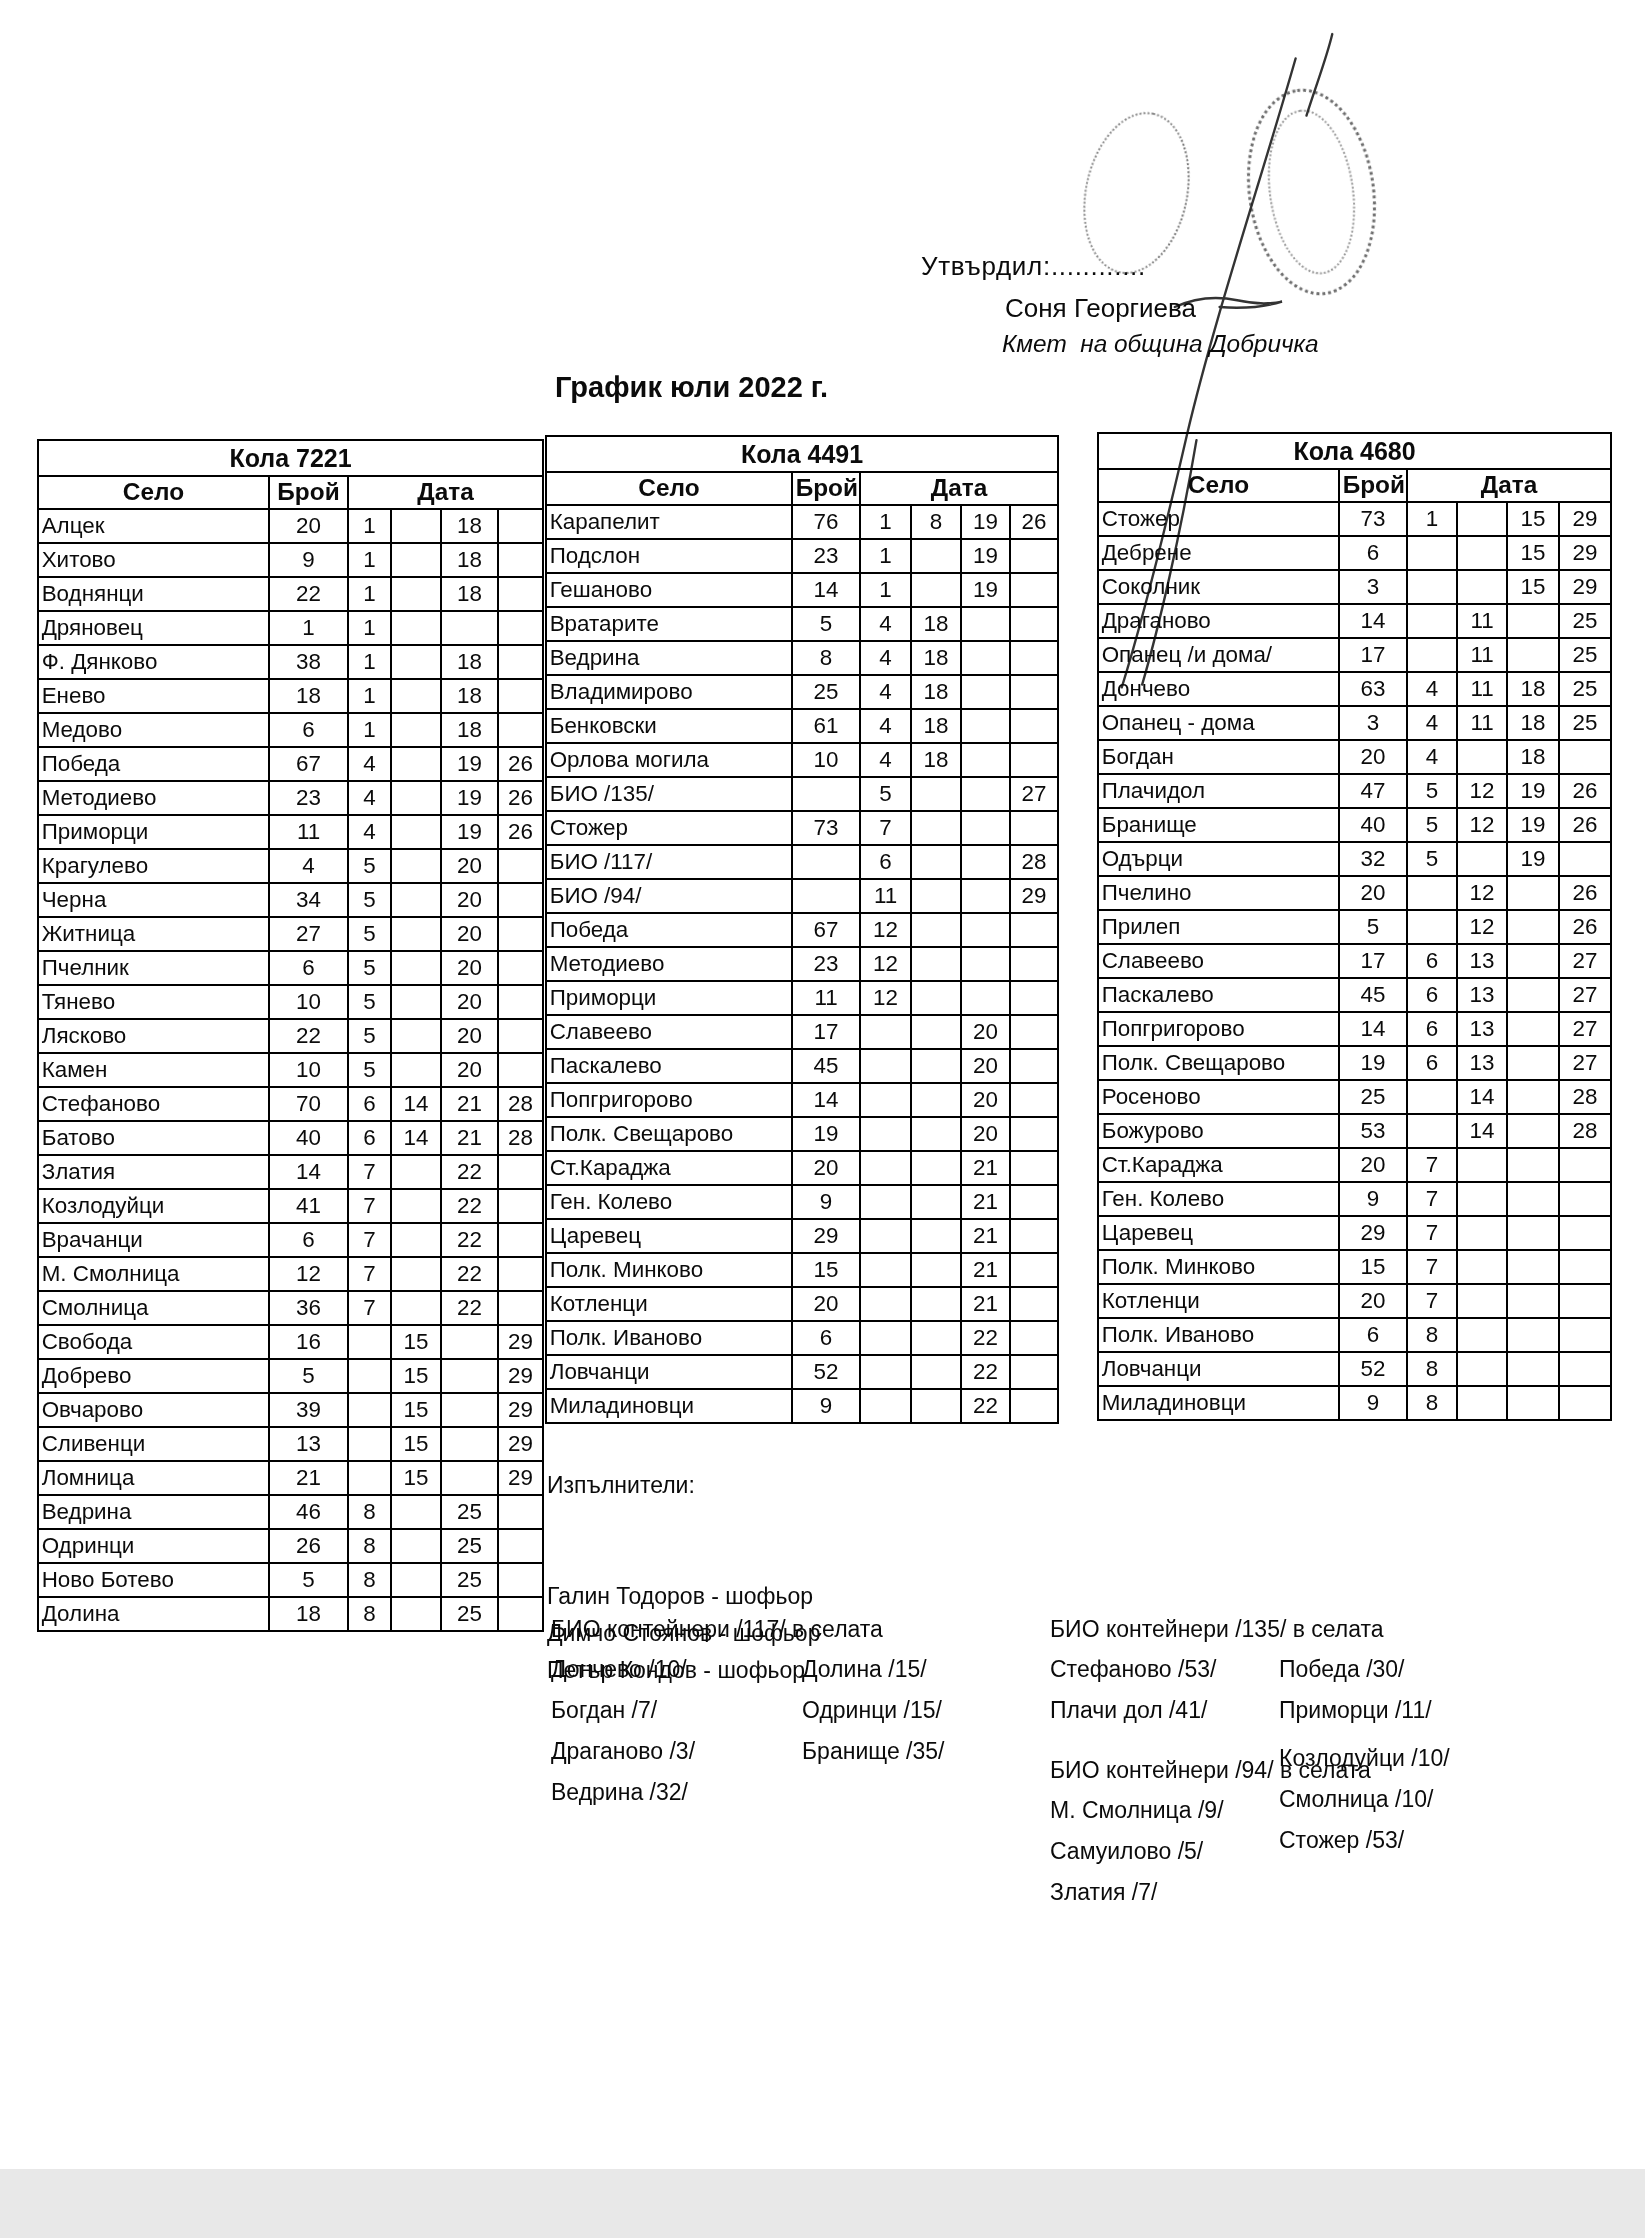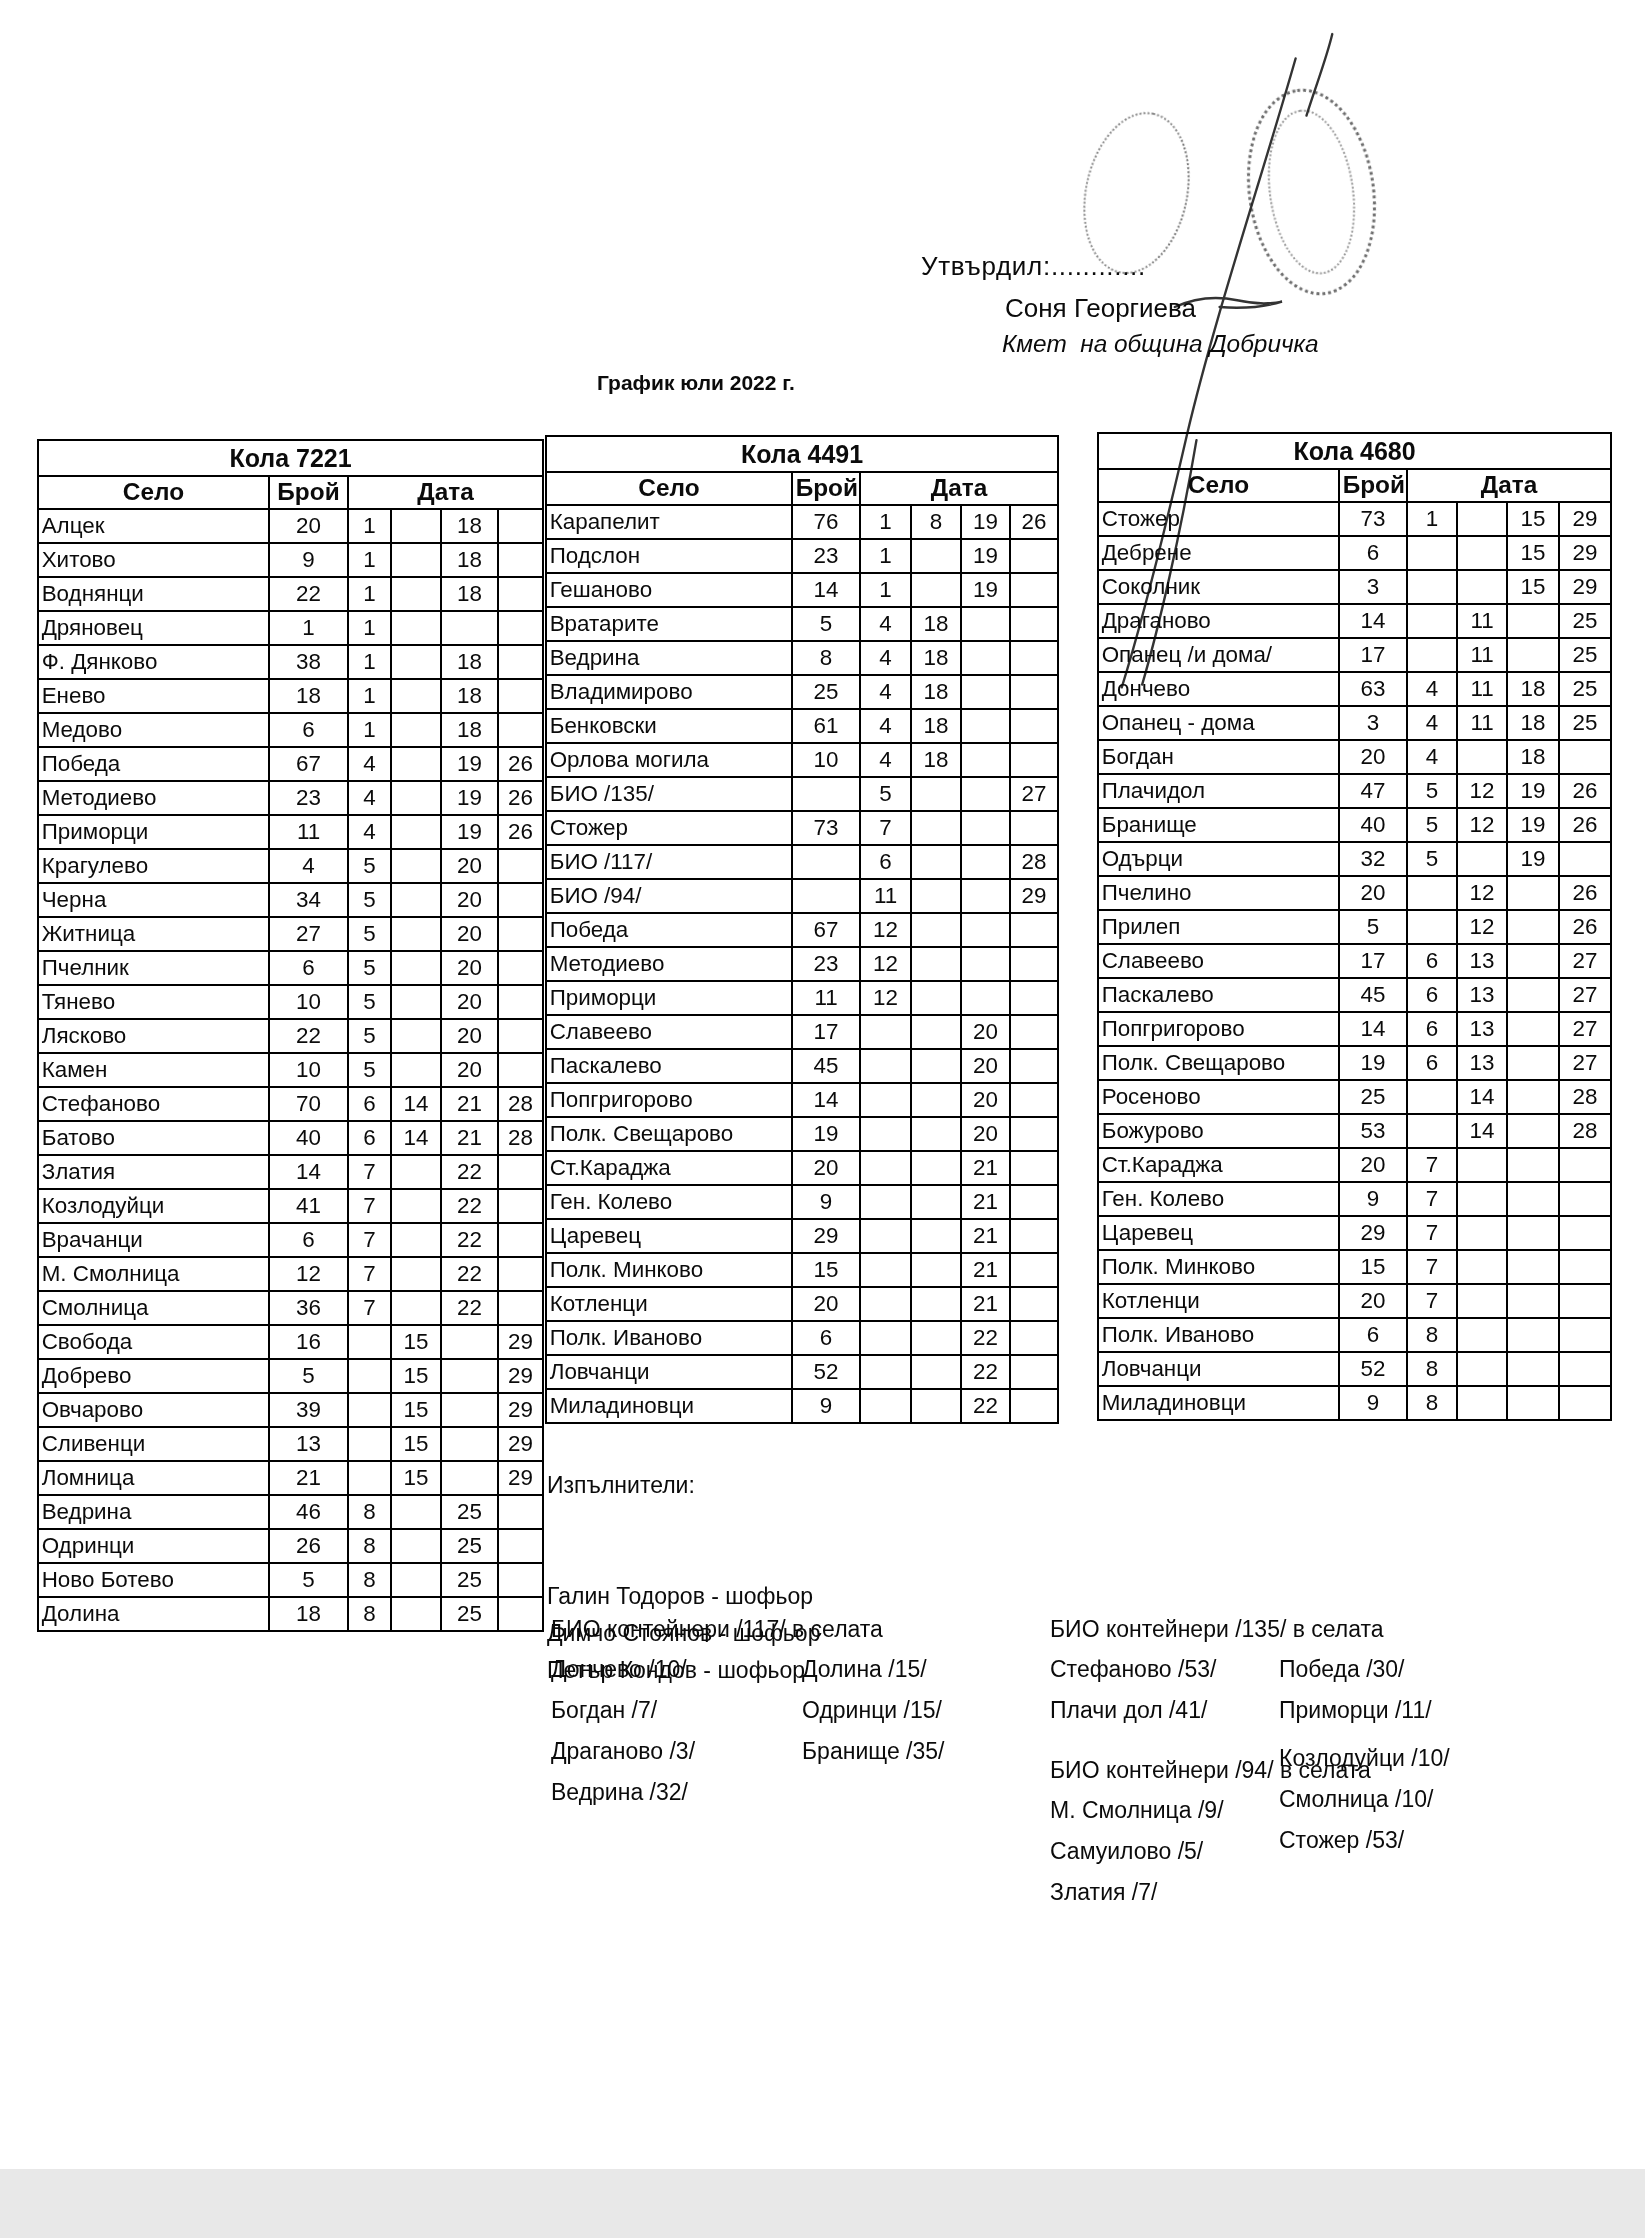--- a/index.html
+++ b/index.html
@@ -6,21 +6,21 @@
   .page{
     position:relative; width:1646px; height:2169px; background:#ffffff;
     font-family:Liberation Sans, sans-serif; color:#0b0b0b;
     overflow:hidden;
   }
   .abs{position:absolute; white-space:pre;}
   
   .approve-label{left:921px; top:251px; font-size:26px; letter-spacing:0.7px;}
   .approver-name{left:1005px; top:293px; font-size:26px;}
   .approver-title{left:1002px; top:330px; font-size:24.4px; font-style:italic;}
-  .doc-title{left:555px; top:371px; font-size:21px; font-weight:bold;margin-left:42px;}
+  .doc-title{left:555px; top:371px; font-size:29px; font-weight:bold;}
   
   .stamp{position:absolute; border-radius:50%; border:2.7px dotted #4a4a4a; opacity:.65; filter:blur(0.3px);}
   .stamp-left{left:1085px; top:111px; width:99px; height:160px; transform:rotate(12deg); border-right-color:#2f2f2f;}
   .stamp-right{left:1248px; top:88px; width:121px; height:202px; transform:rotate(-8deg); border:3.4px dotted #3d3d3d; opacity:.75;}
   .stamp-inner{position:absolute; left:17.7px; top:17.7px; right:17.7px; bottom:17.7px; border-radius:50%; border:2px dotted #555; opacity:.8;}
   .ink-svg{position:absolute; left:0; top:0; pointer-events:none;}
   
   table.sched{position:absolute; border-collapse:collapse; table-layout:fixed; background:transparent;}
   table.sched th, table.sched td{
     border:2px solid #000; padding:0 2.7px; height:32px;

